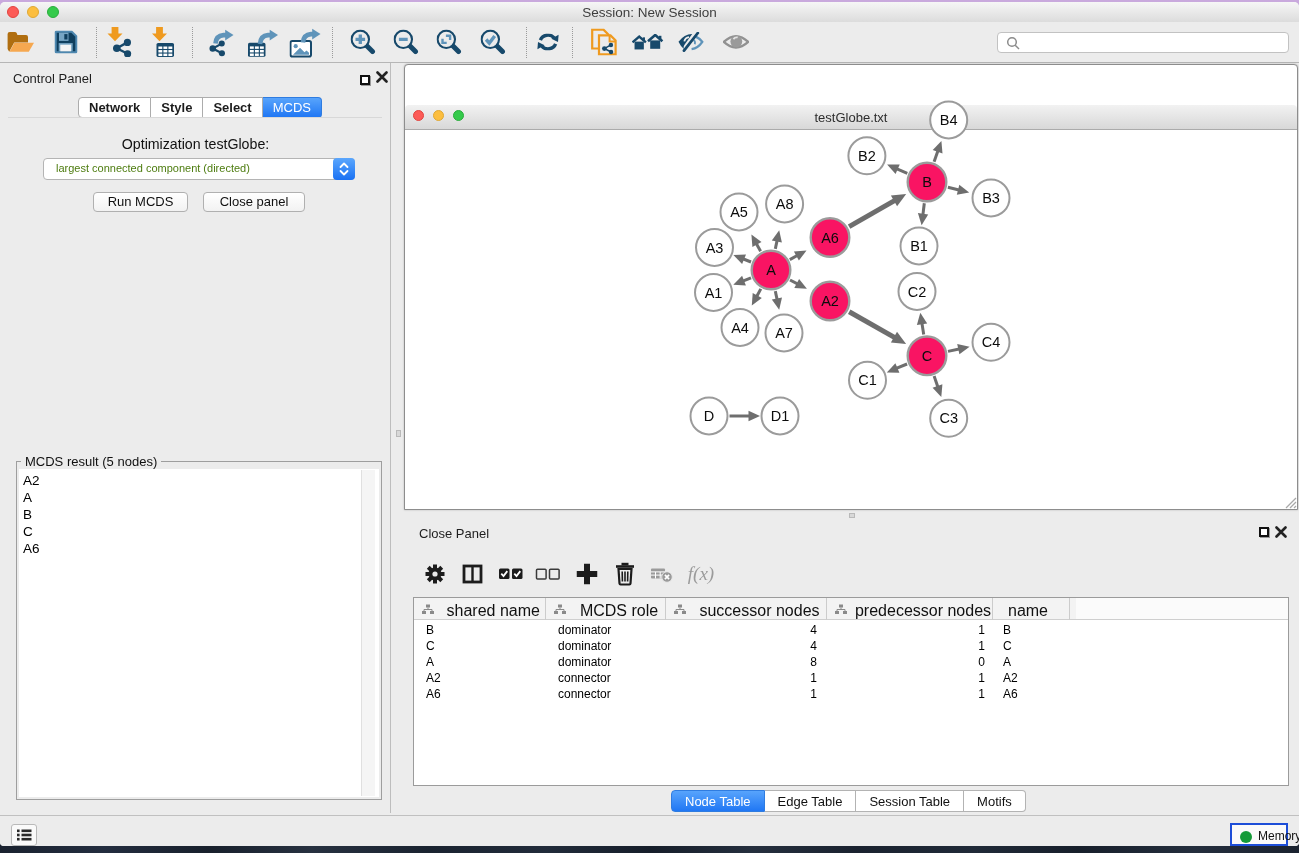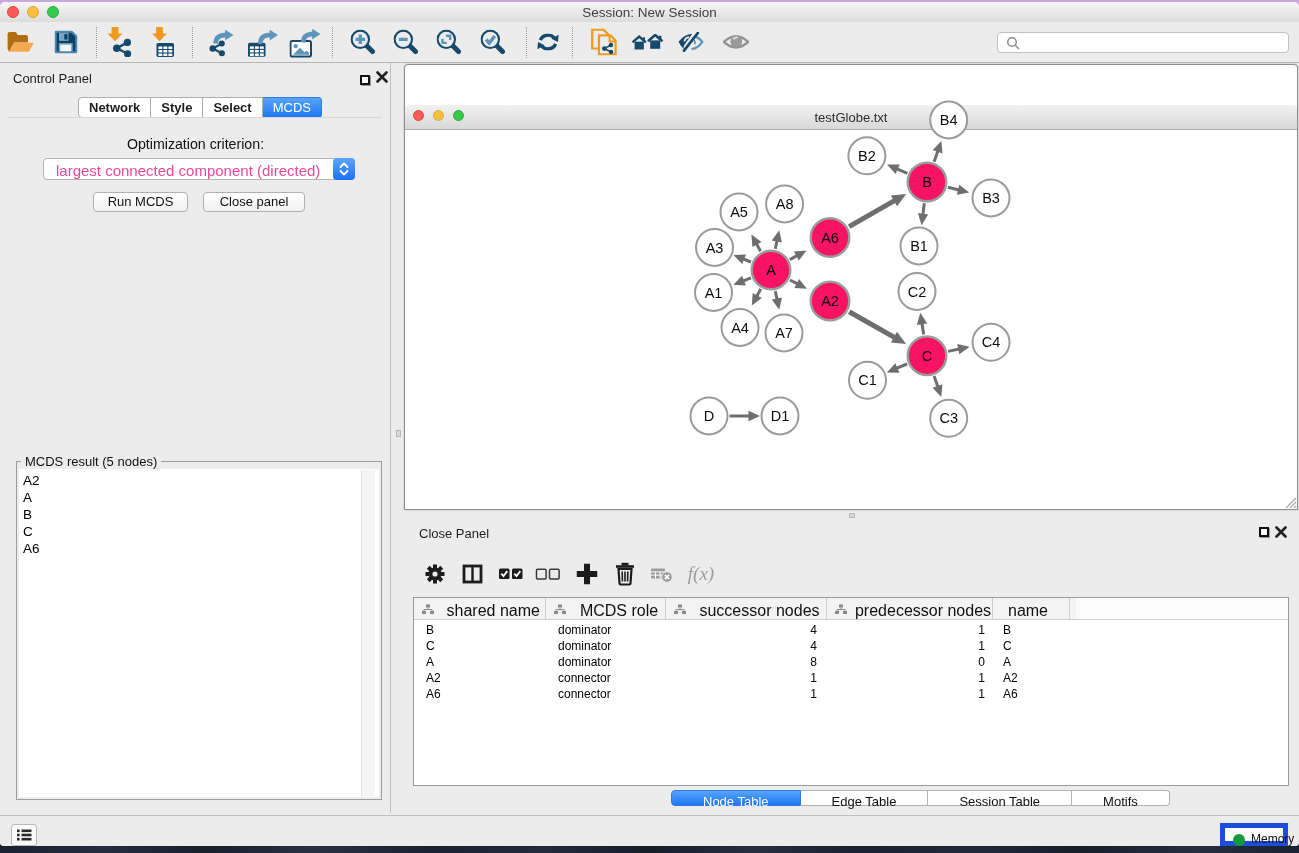--- a/index.html
+++ b/index.html
@@ -23,21 +23,21 @@
 #cpanel { position:absolute; left:0; top:61px; width:391px; height:750px; background:#ececec; border-right:1px solid #bdbdbd; }
 #cpanel .hdr { position:absolute; left:13px; top:8px; font-size:13px; color:#1e1e1e; }
 .winbtn-sq { position:absolute; width:10px; height:10px; border:2px solid #111; background:#fff; box-shadow:1px 1px 0 #9a9a9a; }
 .tabs { position:absolute; left:78px; top:34px; height:21px; display:flex; }
 .tab { height:21px; line-height:20px; font-size:13px; font-weight:bold; color:#1c1c1c; background:#fff; border:1px solid #acacac; border-left:none; padding:0 10px; }
 .tab.first { border-left:1px solid #acacac; border-radius:4px 0 0 4px; }
 .tab.sel { background:linear-gradient(#58a4fc,#2077f4); color:#fff; border-color:#2f7ce0; border-radius:0 4px 4px 0; font-weight:normal; }
 #cpanel .innerline { position:absolute; left:8px; right:8px; top:54px; border-top:1px solid #d8d8d8; }
 #optlabel { position:absolute; left:0; width:391px; top:73px; text-align:center; font-size:14.2px; color:#111; }
 #combo { position:absolute; left:43px; top:95px; width:312px; height:22px; background:#fff; border:1px solid #b4b4b4; border-radius:4px; }
-#combo .txt { position:absolute; left:12px; top:2.5px; font-size:15px; color:#ec4899; }
+#combo .txt { position:absolute; left:12px; top:2.5px; font-size:11px; color:#4d7c0f; }
 #combo .btn { position:absolute; right:-1px; top:-1px; width:22px; height:22px; border-radius:4px; background:linear-gradient(#5ba7fd,#1a71f3); }
 #combo .btn svg { position:absolute; left:4px; top:3px; }
 .pbtn { position:absolute; top:129px; height:20px; background:linear-gradient(#ffffff,#f2f2f2); border:1px solid #b0b0b0; border-radius:4px; font-size:13px; color:#111; text-align:center; line-height:18px; }
 #fieldset { position:absolute; left:16px; top:398px; width:366px; height:339px; border:1px solid #9e9e9e; }
 #fieldset .legend { position:absolute; left:4px; top:-8px; background:#ececec; padding:0 4px; font-size:13px; color:#111; }
 #fieldset .list { position:absolute; left:2px; top:7px; right:2px; bottom:2px; background:#fff; font-size:13.5px; color:#000; padding-top:4px; }
 #fieldset .list .it { padding-left:4px; height:16.9px; line-height:16.5px; }
 #fieldset .sb { position:absolute; top:8px; right:6px; width:14px; bottom:3px; background:#f5f5f5; border-left:1px solid #e0e0e0; }
 
 #netwin { position:absolute; left:404px; top:62px; width:894px; height:446px; background:#fff; border:1px solid #8d8d8d; border-radius:4px 4px 0 0; box-shadow:0 0 2px rgba(0,0,0,.25); }
@@ -52,27 +52,27 @@
 #tpanel { position:absolute; left:404px; top:520px; width:895px; height:291px; background:#ececec; }
 #tpanel .hdr { position:absolute; left:15px; top:4px; font-size:13px; color:#1e1e1e; }
 #ttool { position:absolute; left:14px; top:30px; right:10px; height:44px; background:transparent; }
 #tbl { position:absolute; left:9px; top:75px; width:876px; height:189px; background:#fff; border:1px solid #9b9b9b; font-size:12px; }
 #tbl .hrow { position:absolute; left:0; top:0; right:0; height:22px; background:#f3f3f3; border-bottom:1px solid #cfcfcf; }
 #tbl .hcell { position:absolute; top:0; height:22px; border-right:1px solid #cccccc; }
 #tbl .hcell span { position:absolute; top:4px; width:100%; text-align:center; font-size:16px; color:#111; }
 .sorticon { position:absolute; left:8px; top:6px; }
 #tbl .row { position:absolute; height:16px; line-height:16px; color:#000; }
 #tabs2 { position:absolute; left:267px; top:268px; height:22px; display:flex; }
-.tab2 { height:16px; line-height:21px; font-size:13px; color:#111; background:#fff; border:1px solid #b3b3b3; border-left:none; padding:0 31px; }
+.tab2 { height:22px; line-height:21px; font-size:13px; color:#111; background:#fff; border:1px solid #b3b3b3; border-left:none; padding:0 13px; }
 .tab2.sel { background:linear-gradient(#58a4fc,#2077f4); color:#fff; border-color:#2f7ce0; border-radius:4px 0 0 4px; border-left:1px solid #2f7ce0; }
 .tab2.last { border-radius:0 4px 4px 0; }
 
 #statusbar { position:absolute; left:0; top:813px; width:100%; height:31px; background:#ececec; border-top:1px solid #c0c0c0; border-radius:0 0 4px 4px; }
 #listbtn { position:absolute; left:11px; top:8px; width:26px; height:22px; background:#fafafa; border:1px solid #b9b9b9; border-radius:3px; }
-#membtn { position:absolute; right:11px; top:7px; width:68px; height:23px; background:#fafafa; border:5px solid #1d4ed8; font-size:12px; color:#111; }
+#membtn { position:absolute; right:11px; top:7px; width:58px; height:23px; background:#fafafa; border:2px solid #1d4ed8; font-size:12px; color:#111; }
 #membtn .dot { position:absolute; left:8px; top:5.5px; width:12px; height:12px; border-radius:50%; background:#149a38; }
 #membtn .t { position:absolute; left:26px; top:4px; }
 svg { display:block; }
 </style>
 </head>
 <body>
 <div id="wallbottom"></div>
 <div id="app">
   <div id="titlebar">
     <div class="tl tl1"></div>
@@ -224,21 +224,21 @@
     <svg style="position:absolute; left:376px; top:8px;" width="12" height="12" viewBox="0 0 12 12">
         <path d="M1.5 1.5 L10.5 10.5 M10.5 1.5 L1.5 10.5" stroke="#222" stroke-width="2.6" stroke-linecap="round"></path>
       </svg>
     <div class="tabs">
       <div class="tab first">Network</div>
         <div class="tab">Style</div>
         <div class="tab">Select</div>
         <div class="tab sel">MCDS</div>
     </div>
     <div class="innerline"></div>
-    <div id="optlabel">Optimization criterion:</div>
+    <div id="optlabel">Optimization testGlobe:</div>
     <div id="combo">
       <div class="txt">largest connected component (directed)</div>
       <div class="btn">
           <svg width="14" height="16" viewBox="0 0 14 16">
             <path d="M3.5 6 L7 2.5 L10.5 6" fill="none" stroke="#fff" stroke-width="1.8" stroke-linecap="round" stroke-linejoin="round"></path>
             <path d="M3.5 10 L7 13.5 L10.5 10" fill="none" stroke="#fff" stroke-width="1.8" stroke-linecap="round" stroke-linejoin="round"></path>
           </svg>
         </div>
     </div>
     <div class="pbtn" style="left:93px; width:95px;">Run MCDS</div>

